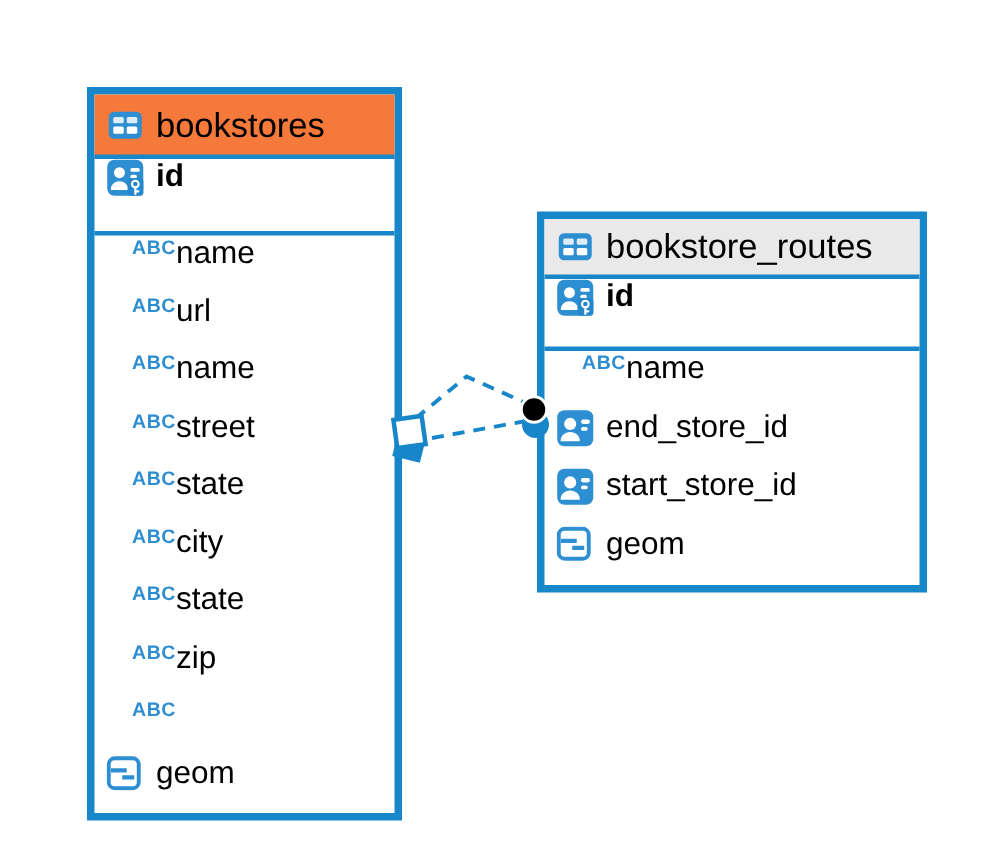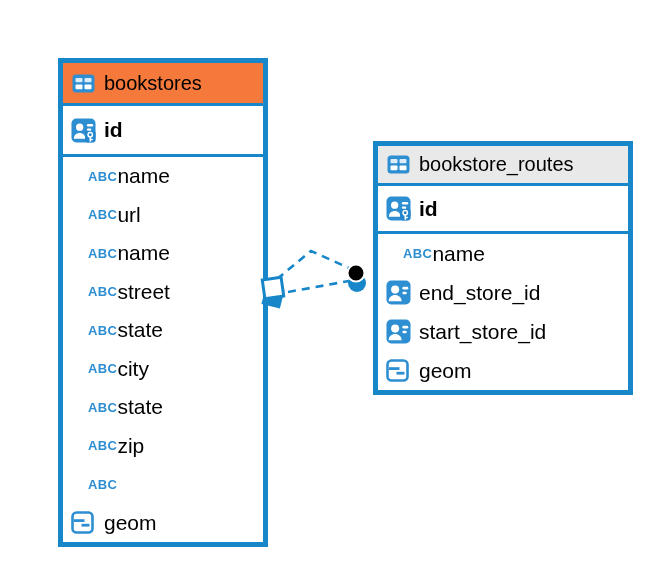--- a/index.html
+++ b/index.html
@@ -19,27 +19,27 @@
   .table{
     position:absolute;
     background:#fff;
     border:5px solid var(--blue);
     box-sizing:border-box;
     z-index:1;
   }
   .thead{
     display:flex;align-items:center;gap:9px;
     padding-left:9px;
-    font-size:20px;color:#000;
+    font-size:23px;color:#000;
     border-bottom:3px solid var(--blue);
   }
   .thead.selected{background:var(--orange);}
   .thead.plain{background:var(--gray);}
   .row{
-    display:flex;align-items:center;
+    display:flex;align-items:flex-start;
     padding-left:8px;
     font-size:21px;color:#000;
   }
   .row .icon-slot{
     flex:0 0 33px;
     display:flex;align-items:center;justify-content:flex-start;
   }
   .row.pk{border-bottom:3px solid var(--blue);}
   .row.pk .label{font-weight:700;}
   .abc{
@@ -53,21 +53,21 @@
     pointer-events:none;
   }
   .dash{stroke:var(--blue);stroke-width:2.6;stroke-dasharray:8 6;fill:none;}
 
   
   #tbl-bookstores{left:58px;top:58px;width:210px;}
   #tbl-bookstores .thead{height:40px;}
   #tbl-bookstores .row{height:38.5px;}
   #tbl-bookstores .row.pk{height:48px;}
 
-  #tbl-routes{left:373px;top:141px;width:260px;}
+  #tbl-routes{left:358px;top:141px;width:260px;}
   #tbl-routes .thead{height:37px;}
   #tbl-routes .row{height:39px;}
   #tbl-routes .row.pk{height:45px;}
 </style>
 </head>
 <body>
 
 <div class="canvas">
 
   <div class="table" id="tbl-bookstores">

